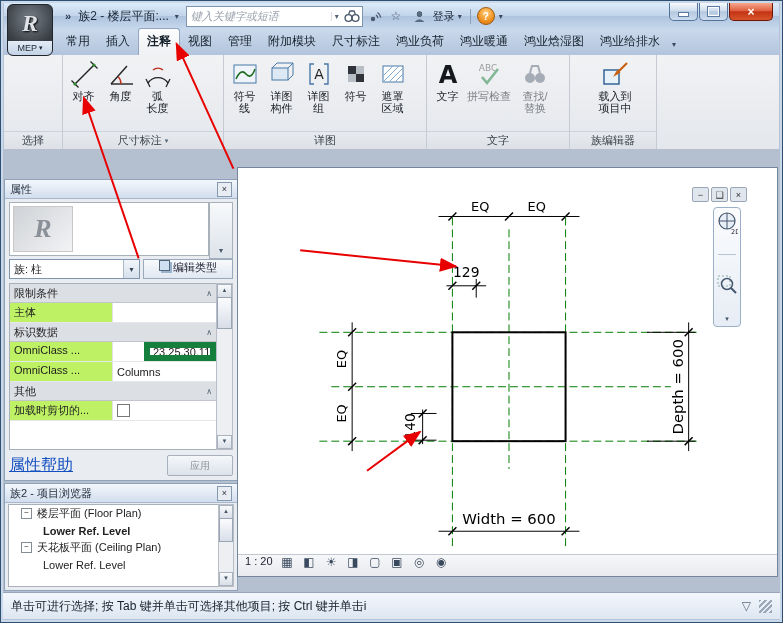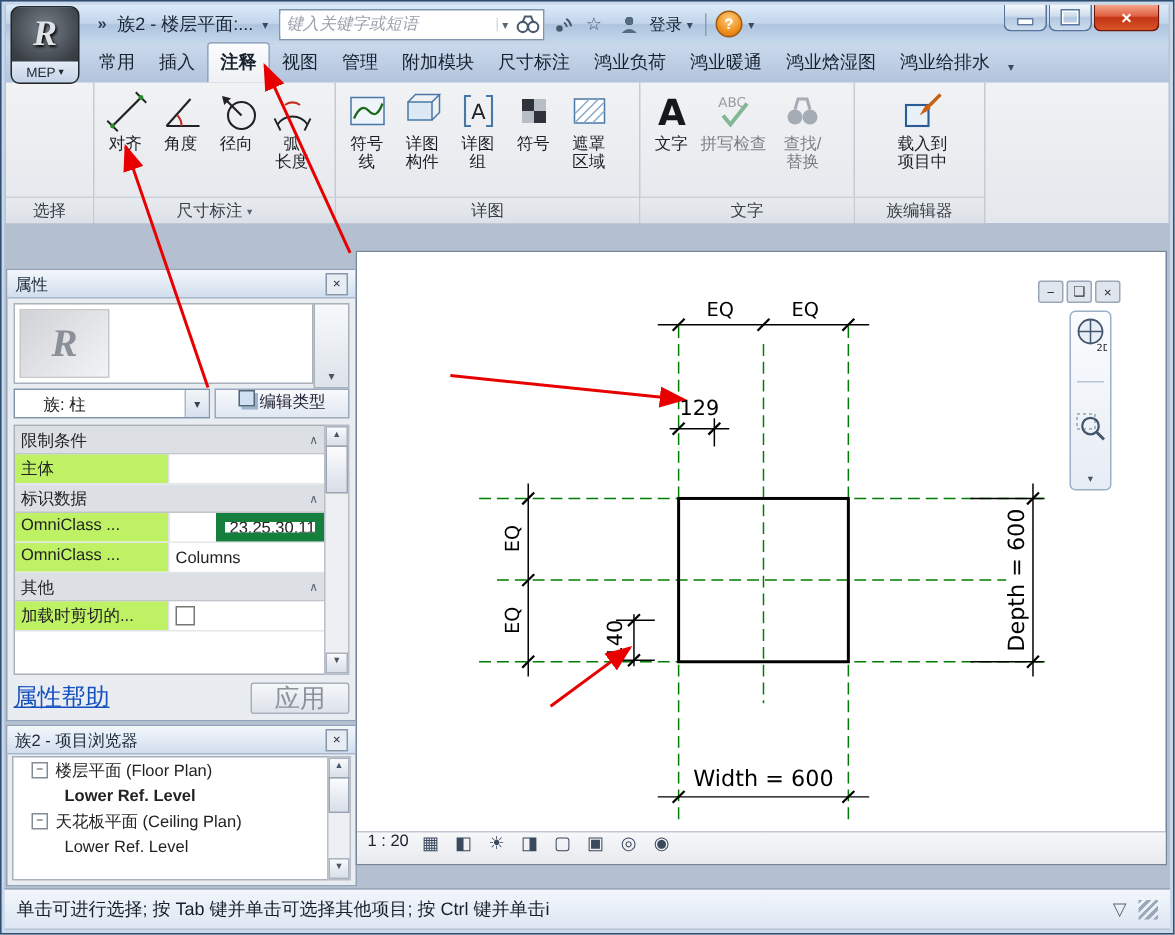--- a/index.html
+++ b/index.html
@@ -83,21 +83,21 @@
   .props{left:3px;top:178px;width:232px;height:300px;}
   .preview{position:absolute;left:4px;top:22px;right:28px;height:52px;background:#fff;border:1px solid #a8b0ba;}
   .thumb{width:58px;height:44px;margin:3px;border:1px solid #c8c8c8;
     background:linear-gradient(135deg,#cfd2d6,#f2f3f5);display:flex;align-items:center;justify-content:center;
     font-family:"Liberation Serif",serif;font-style:italic;font-weight:bold;font-size:26px;color:#8a9098;}
   .preview-side{position:absolute;right:4px;top:22px;width:22px;height:52px;border:1px solid #a8b0ba;
     background:linear-gradient(#f7f9fb,#dde3ea);display:flex;align-items:flex-end;justify-content:center;
     font-size:8px;color:#456;padding-bottom:3px;}
   .fam-row{position:absolute;left:4px;top:79px;right:4px;height:20px;display:flex;gap:3px;}
   .fam-combo{flex:1;border:1px solid #7f95ad;background:#fff;display:flex;align-items:center;font-size:11px;color:#222;}
-  .fam-combo .txt{padding:0 19px;flex:1;}
+  .fam-combo .txt{padding:0 4px;flex:1;}
   .fam-combo .cbox{width:15px;height:100%;border-left:1px solid #aab8c8;
     background:linear-gradient(#f2f6fa,#d6e0ec);display:flex;align-items:center;justify-content:center;font-size:8px;color:#345;}
   .edit-type{width:88px;border:1px solid #9aaabc;background:linear-gradient(#f8fafc,#e1e8f2);
     display:flex;align-items:flex-start;justify-content:center;gap:3px;font-size:11px;color:#223;}
   .et-icon{display:inline-block;width:9px;height:9px;border:1px solid #567;background:#cfe0f2;box-shadow:2px 2px 0 #9ab4d0;}
   .prop-table{position:absolute;left:4px;top:103px;right:20px;bottom:30px;background:#fff;
     border:1px solid #a8b0ba;font-size:11px;overflow:hidden;}
   .pgroup{height:18px;background:#dcdfe4;border-bottom:1px solid #c2c6cc;display:flex;
     align-items:center;padding:0 4px;color:#222;}
   .garrow{margin-left:auto;font-size:8px;color:#567;}
@@ -112,21 +112,21 @@
   .vscroll{position:absolute;right:4px;top:103px;bottom:30px;width:15px;
     border:1px solid #b8bec8;background:#edeff2;}
   .sarrow{position:absolute;left:0;right:0;height:12px;background:linear-gradient(#f8fafc,#d9dfe8);
     border:1px solid #aab2be;font-size:6px;color:#456;text-align:center;line-height:11px;}
   .sarrow.up{top:0;} .sarrow.down{bottom:0;}
   .sthumb{position:absolute;left:0;right:0;top:13px;height:30px;
     background:linear-gradient(#fbfcfe,#d8dee8);border:1px solid #9aa4b2;}
   .pal-bottom{position:absolute;left:4px;right:4px;bottom:4px;height:21px;display:flex;align-items:center;}
   .help-link{color:#1550c0;text-decoration:underline;font-size:16px;}
   .apply-btn{margin-left:auto;width:64px;height:19px;border:1px solid #a8b0bc;border-radius:2px;
-    background:linear-gradient(#f5f7f9,#dde2ea);color:#8a929c;font-size:17px;
+    background:linear-gradient(#f5f7f9,#dde2ea);color:#8a929c;font-size:10px;
     display:flex;align-items:center;justify-content:center;}
   
   .browser{left:3px;top:482px;width:232px;height:106px;}
   .tree{position:absolute;left:3px;right:18px;top:20px;bottom:3px;background:#fff;
     border:1px solid #a8b0ba;font-size:11px;overflow:hidden;}
   .tree-row{height:17px;display:flex;align-items:center;white-space:nowrap;color:#222;}
   .tree-row.l1{padding-left:12px;} .tree-row.l2{padding-left:34px;}
   .tree-row.bold{font-weight:bold;}
   .tree-box{width:9px;height:9px;border:1px solid #848c96;background:#fff;font-size:8px;
     line-height:7px;text-align:center;margin-right:5px;color:#333;flex:0 0 auto;}
@@ -262,30 +262,20 @@
                 <line x1="4" y1="24" x2="26" y2="24" stroke="#222" stroke-width="1.4"></line>
                 <line x1="4" y1="24" x2="20" y2="6" stroke="#222" stroke-width="1.4"></line>
                 <path d="M14 24 A10 10 0 0 0 11.2 16.8" fill="none" stroke="#c03020" stroke-width="1.4"></path>
               </svg>
           </span>
           <span class="rlabel">角度</span>
         </div>
         <div class="rbtn">
           <span class="ricon">
             <svg width="28" height="28" viewBox="0 0 28 28">
-                <circle cx="17" cy="17" r="9" fill="none" stroke="#222" stroke-width="1.4"></circle>
-                <line x1="17" y1="17" x2="5" y2="5" stroke="#222" stroke-width="1.4"></line>
-                <path d="M4 4 L10 5.5 L5.5 10 Z" fill="#222"></path>
-              </svg>
-          </span>
-          <span class="rlabel">径向</span>
-        </div>
-        <div class="rbtn">
-          <span class="ricon">
-            <svg width="28" height="28" viewBox="0 0 28 28">
                 <path d="M4 23 A12 12 0 0 1 24 23" fill="none" stroke="#222" stroke-width="1.4"></path>
                 <path d="M9 10 A8 8 0 0 1 19 10" fill="none" stroke="#c03020" stroke-width="1.4"></path>
                 <line x1="2" y1="19" x2="6" y2="27" stroke="#222" stroke-width="1.2"></line>
                 <line x1="22" y1="27" x2="26" y2="19" stroke="#222" stroke-width="1.2"></line>
               </svg>
           </span>
           <span class="rlabel">弧
 长度</span>
         </div>
       </div>

